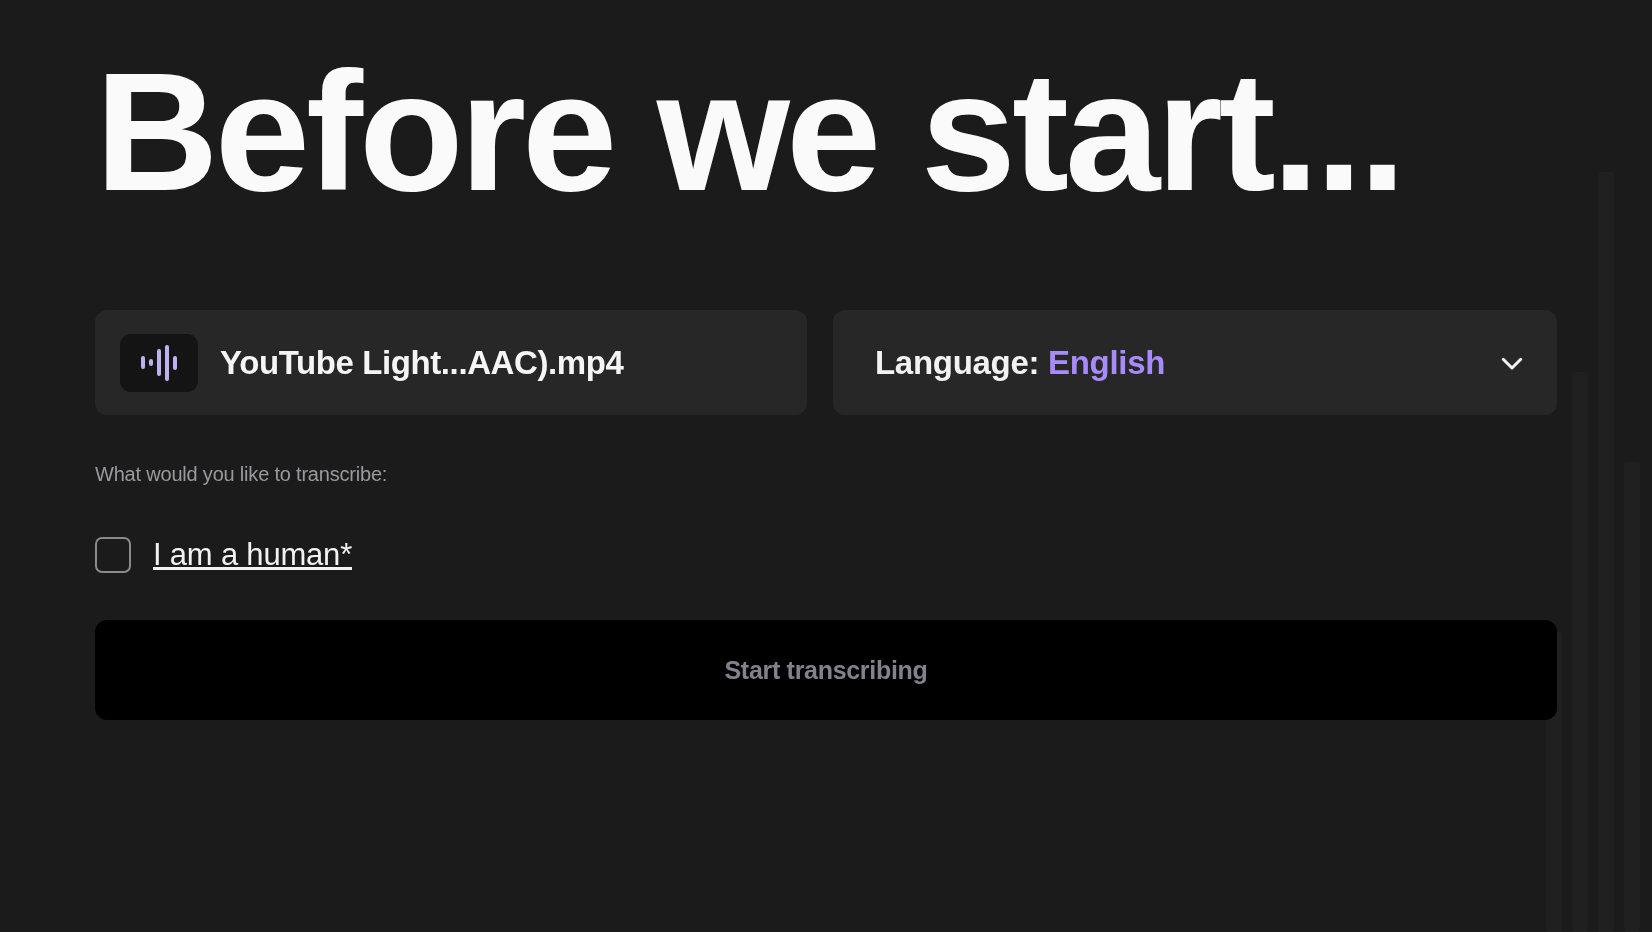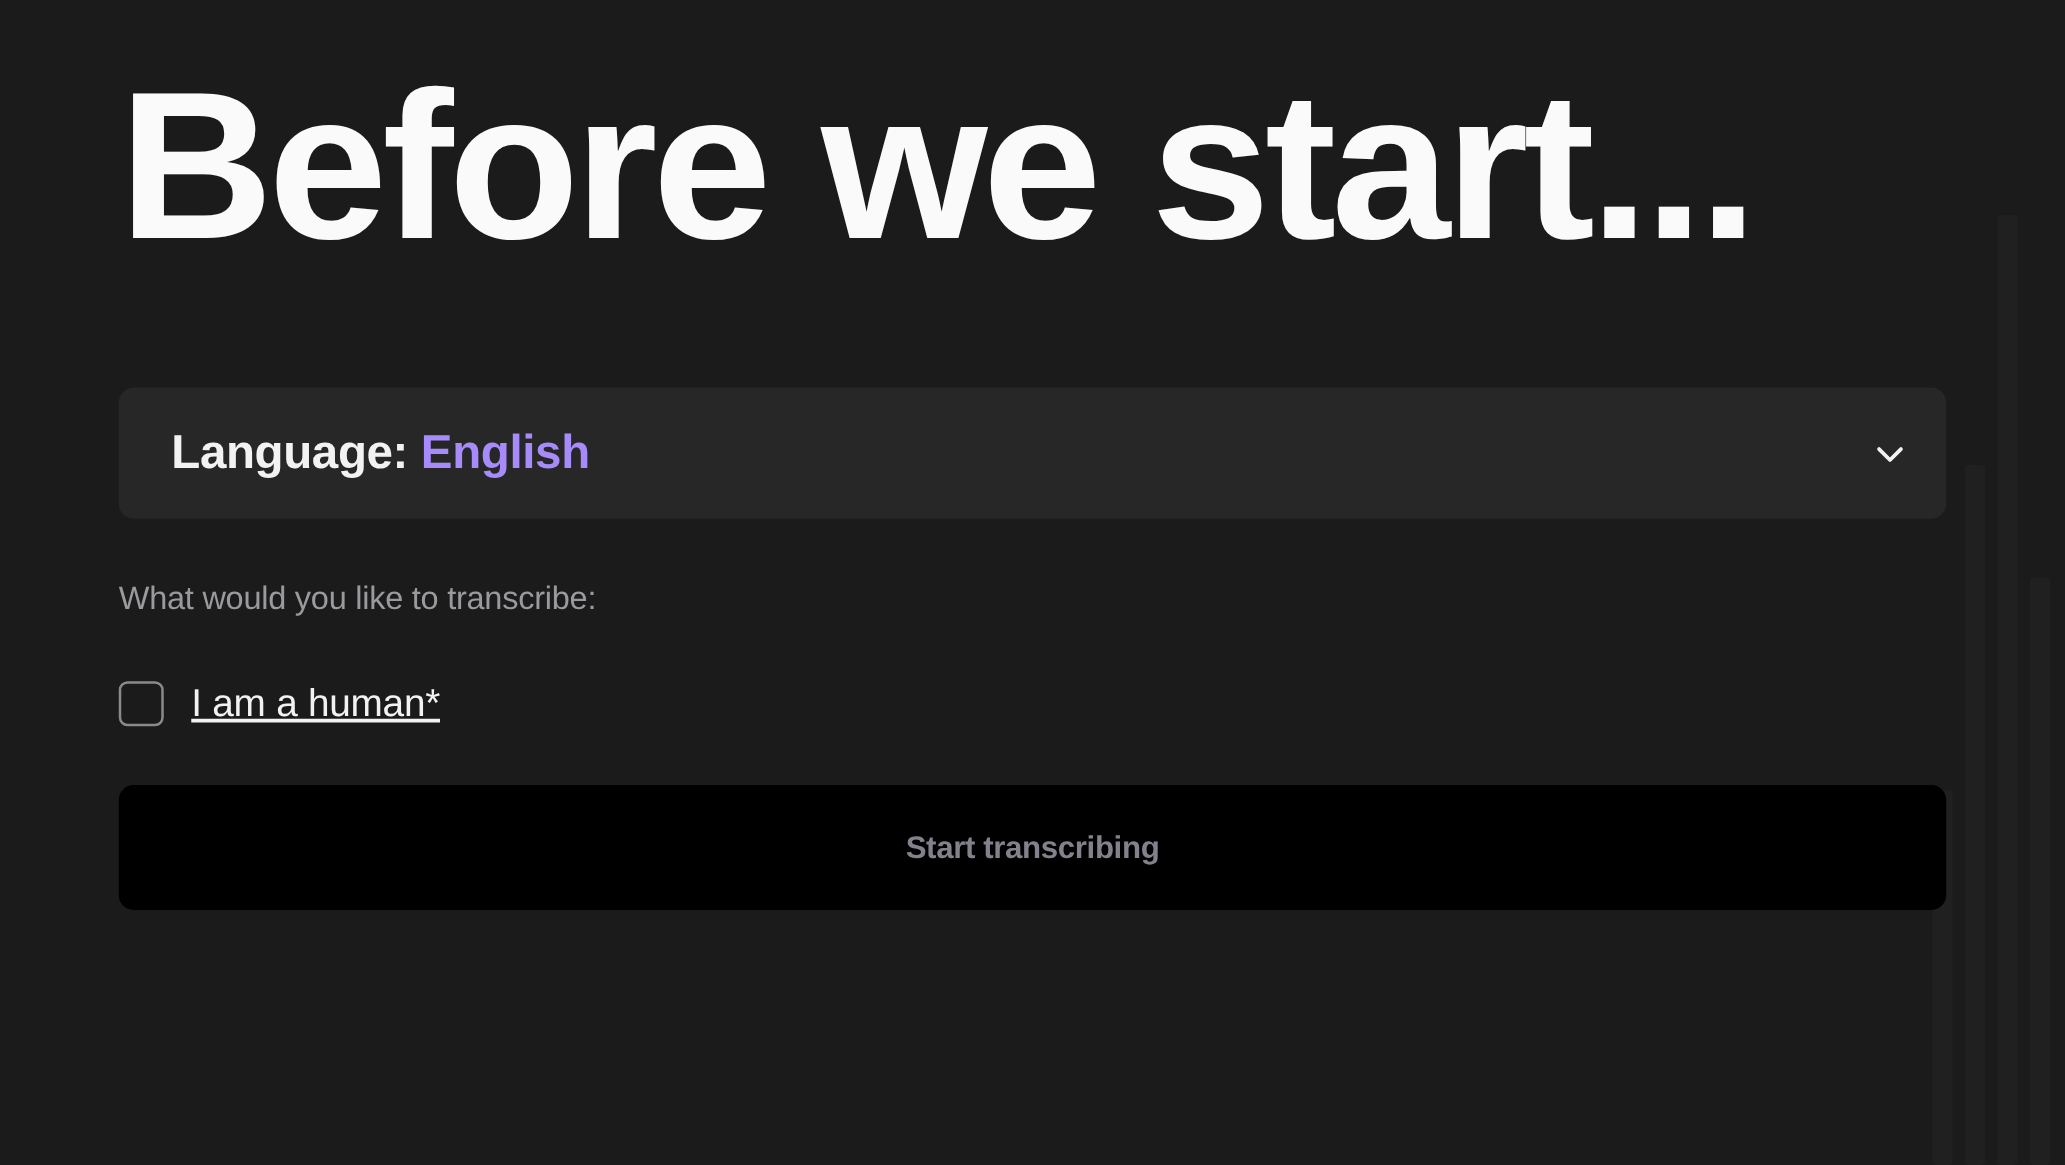--- a/index.html
+++ b/index.html
@@ -107,38 +107,38 @@
   }
 
   .lang-select {
     flex: 1 1 auto;
     height: 105px;
     display: flex;
     align-items: center;
     padding: 0 30px 0 42px;
   }
   .lang-text {
-    font-size: 38px;
+    font-size: 33px;
     font-weight: 700;
     color: #f2f2f2;
     letter-spacing: -0.3px;
     white-space: nowrap;
   }
   .lang-text .value { color: #a78bfa; }
   .chev {
     margin-left: auto;
     width: 30px;
     height: 30px;
     display: block;
   }
 
   
   .question {
     margin-top: 48px;
-    font-size: 26px;
+    font-size: 20px;
     color: #9a9a9e;
     letter-spacing: -0.2px;
   }
 
   
   .options {
     display: flex;
     gap: 25px;
     margin-top: 29px;
   }
@@ -215,20 +215,30 @@
   <div class="bar" style="left:1624px; height:470px;"></div>
   <div class="bar" style="left:1546px; height:300px;"></div>
 </div>
 
 <div class="page">
 
   <h1 class="headline">Before we start...</h1>
 
   <div class="top-row">
 
+    <div class="card file-chip">
+      <span class="file-thumb">
+        <i></i>
+          <i></i>
+          <i></i>
+          <i></i>
+          <i></i>
+      </span>
+      <span class="file-name">YouTube Light...AAC).mp4</span>
+    </div>
 
     <div class="card lang-select">
       <span class="lang-text">
         <span>Language:</span>
         <span class="value">English</span>
       </span>
       <svg class="chev" viewBox="0 0 24 24" fill="none">
         <path d="M5 9l7 7 7-7" stroke="#f2f2f2" stroke-width="2.4" stroke-linecap="round" stroke-linejoin="round"></path>
       </svg>
     </div>

